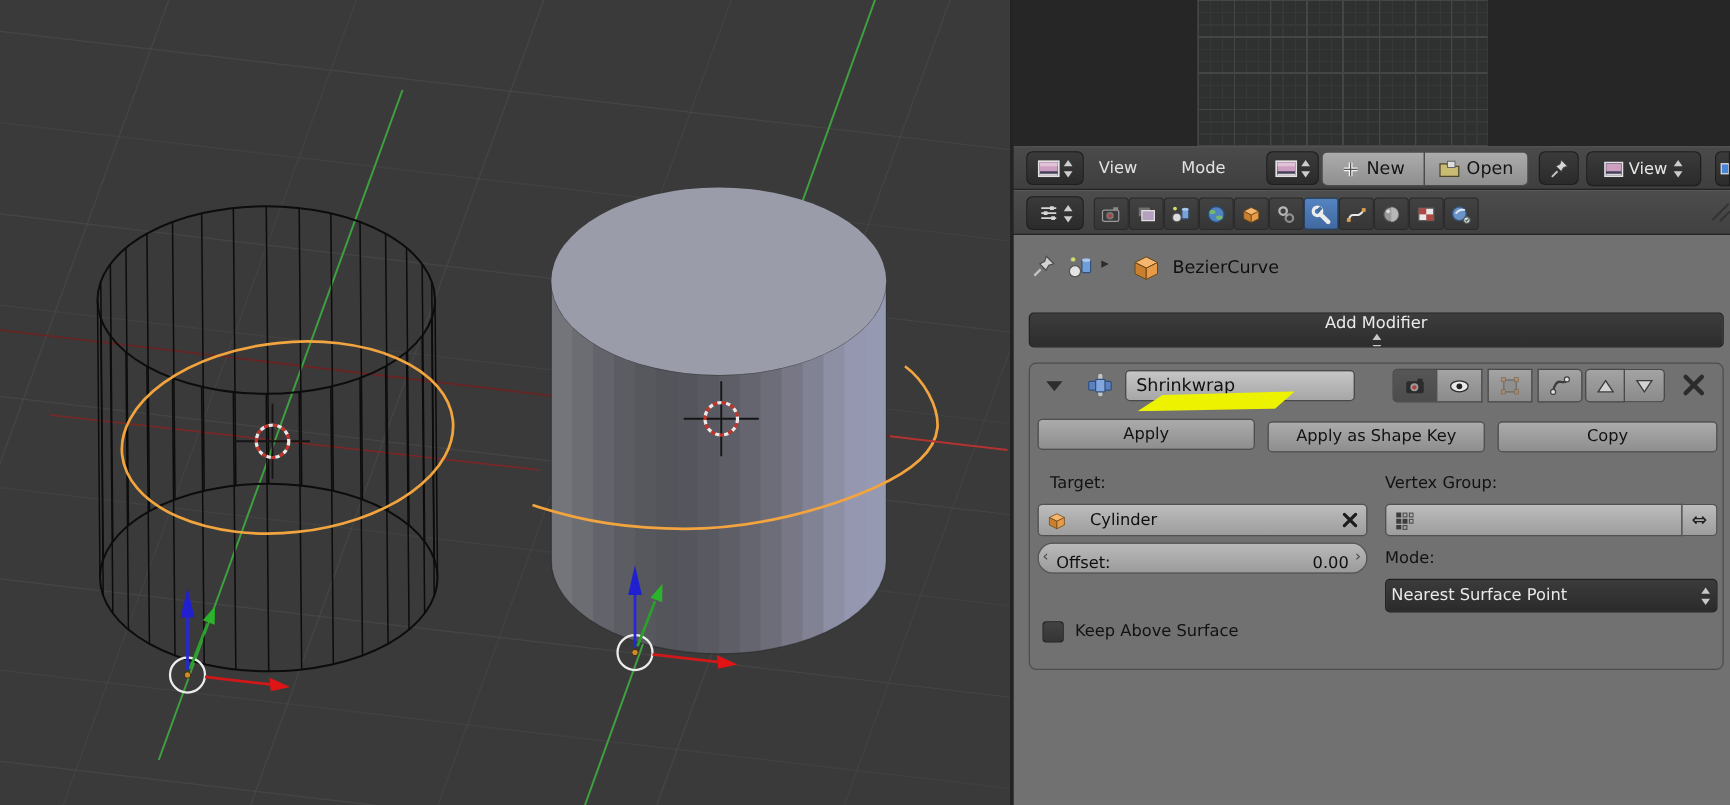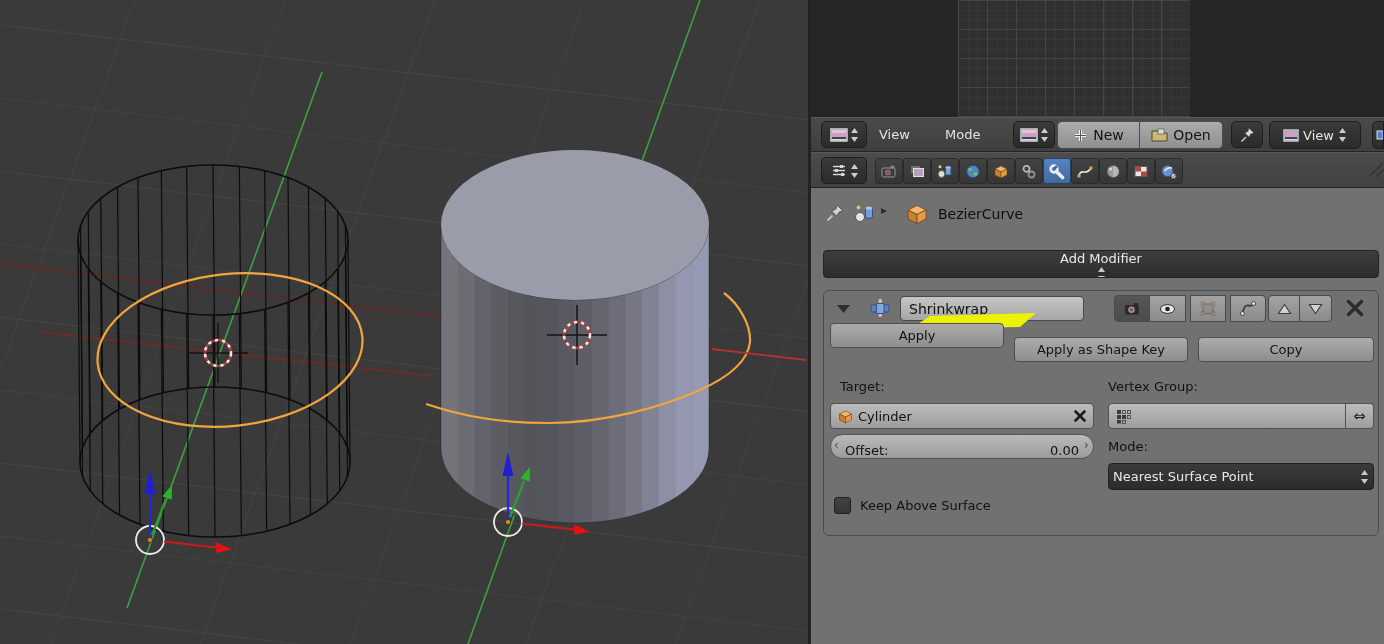--- a/index.html
+++ b/index.html
@@ -40,21 +40,21 @@
     border:1px solid #4d4d4d;border-radius:6px;}
   .name-field{position:absolute;background:linear-gradient(#c6c6c6,#a6a6a6);border:1px solid #4a4a4a;
     border-radius:4px;font-size:14px;color:#101010;display:flex;align-items:center;padding:0 8px;}
   .toggle-btn{position:absolute;top:4px;width:36px;height:27px;border:1px solid #4a4a4a;
     background:linear-gradient(#a3a3a3,#8b8b8b);display:flex;align-items:center;justify-content:center;}
   .toggle-btn.pressed{background:linear-gradient(#565656,#4c4c4c);}
   .push-btn{position:absolute;height:25px;background:linear-gradient(#ababab,#8e8e8e);
     border:1px solid #4e4e4e;border-radius:4px;display:flex;align-items:center;justify-content:center;
     font-size:13px;color:#131313;}
   .fld{position:absolute;height:26px;background:linear-gradient(#bcbcbc,#9d9d9d);border:1px solid #515151;
-    border-radius:4px;display:flex;align-items:center;font-size:13px;color:#101010;padding:0 6px;gap:4px;}
+    border-radius:4px;display:flex;align-items:center;font-size:13px;color:#101010;padding:0 6px;gap:18px;}
   .lbl{position:absolute;font-size:13px;color:#121212;}
   #offset-slider{position:absolute;left:6px;top:143px;width:264px;height:25px;border-radius:13px;
     background:linear-gradient(#bababa,#9b9b9b);border:1px solid #555;display:flex;align-items:flex-end;
     font-size:13px;color:#101010;padding:0 14px;}
   #offset-slider .spacer{flex:1;}
   .slide-arrow{position:absolute;top:5px;font-size:12px;color:#4a4a4a;}
   #mode-dd{position:absolute;left:284px;top:172px;width:266px;height:27px;border-radius:4px;
     background:linear-gradient(#3b3b3b,#2b2b2b);border:1px solid #202020;display:flex;align-items:center;
     color:#e8e8e8;font-size:13px;padding:0 4px;}
   #mode-dd .spacer{flex:1;}
@@ -464,21 +464,21 @@
         <div class="toggle-btn" style="left:476px;width:32px;border-left:none;border-radius:0 4px 4px 0;">
           <svg width="15" height="12">
             <polygon points="1.5,1.5 13.5,1.5 7.5,10.5" fill="#d2d2d2" stroke="#3c3c3c" stroke-width="1.1"></polygon>
             </svg>
         </div>
         <svg class="abs" style="left:521px;top:7px;" width="20" height="20">
           <line class="xglyph" x1="3.5" y1="3.5" x2="16.5" y2="16.5"></line>
             <line class="xglyph" x1="16.5" y1="3.5" x2="3.5" y2="16.5"></line>
           </svg>
 
-        <div class="push-btn" style="left:6px;top:32px;width:174px;">
+        <div class="push-btn" style="left:6px;top:44px;width:174px;">
           <span>Apply</span>
           </div>
         <div class="push-btn" style="left:190px;top:46px;width:174px;">
           <span>Apply as Shape Key</span>
           </div>
         <div class="push-btn" style="left:374px;top:46px;width:176px;">
           <span>Copy</span>
           </div>
 
         <span class="lbl" style="left:16px;top:88px;">Target:</span>

